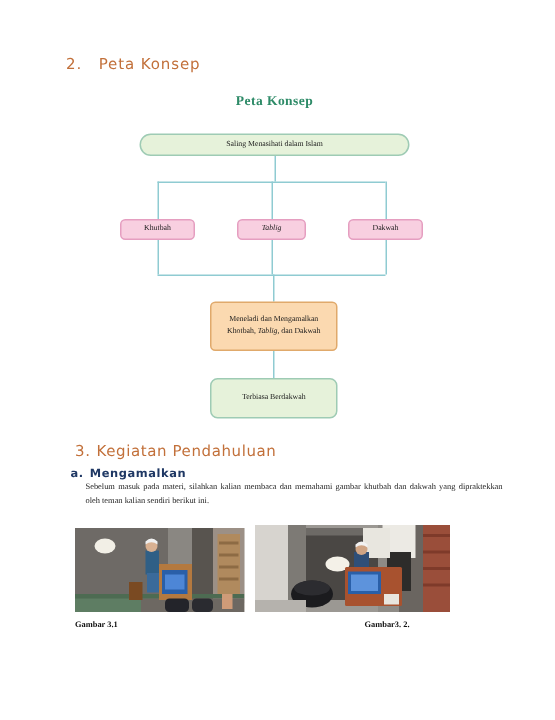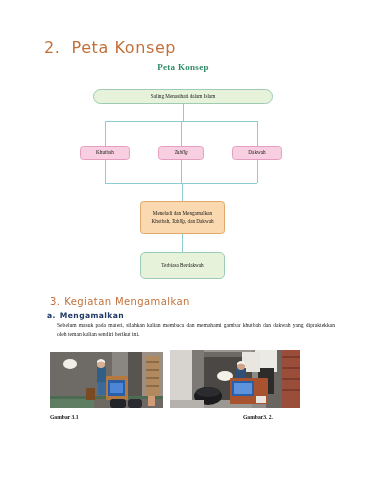--- a/index.html
+++ b/index.html
@@ -21,21 +21,21 @@
     height: 480px;
     background: #ffffff;
   }
 
   
   .sec-head-2 {
     position: absolute;
     left: 44px;
     top: 38px;
     font-family: "DejaVu Sans", sans-serif;
-    font-size: 16px;
+    font-size: 10px;
     color: #c2703a;
     letter-spacing: 0.6px;
     white-space: nowrap;
   }
   .sec-head-2 .num { margin-right: 11px; }
 
   
   .concept-map {
     position: absolute;
     left: 72px;
@@ -227,21 +227,21 @@
         <div><span>Khotbah, </span><span class="ital">Tablīg</span><span>, dan Dakwah</span></div>
       </div>
     </div>
 
     <div class="node node-result">
       <span>Terbiasa Berdakwah</span>
     </div>
   </div>
 
   <div class="sec-head-3">
-    <span class="num">3.</span><span>Kegiatan Mengamalkan</span>
+    <span class="num">3.</span><span>Kegiatan Pendahuluan</span>
   </div>
 
   <div class="sub-head-a">
     <span class="num">a.</span><span>Mengamalkan</span>
   </div>
 
   <div class="intro-par">Sebelum masuk pada materi, silahkan kalian membaca dan memahami gambar khutbah dan dakwah yang dipraktekkan oleh teman kalian sendiri berikut ini.</div>
 
   <div class="photo photo-left">
     <svg viewBox="0 0 113 56" preserveAspectRatio="none">

